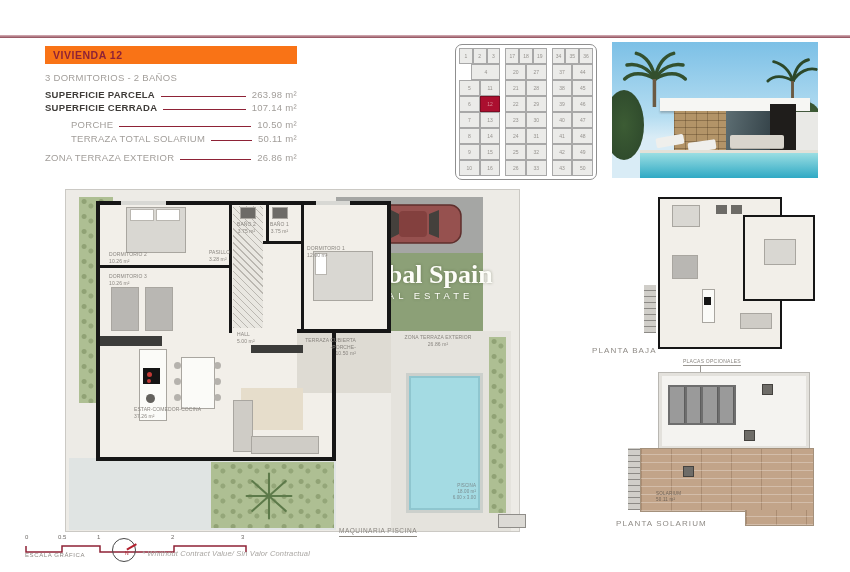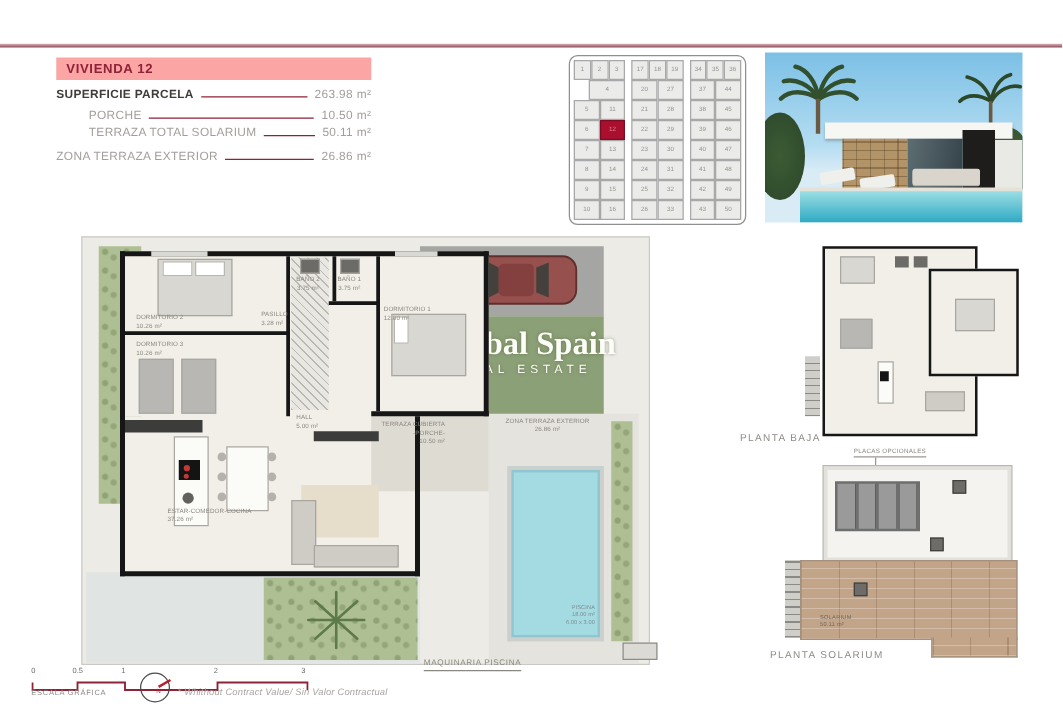--- a/index.html
+++ b/index.html
@@ -4,21 +4,21 @@
 <style>
   html,body{margin:0;padding:0;background:#fff;}
   #page{position:relative;width:850px;height:572px;background:#ffffff;
         font-family:"Liberation Sans",sans-serif;overflow:hidden;}
   .abs{position:absolute;}
   
   .toprule{left:0;top:35px;width:850px;height:3px;
            background:linear-gradient(#d8b3ba,#8e4a57);}
   
   .info{left:45px;top:46px;width:252px;font-size:9.5px;color:#a29e9a;letter-spacing:.03em;}
-  .info .bar{background:#fca5a5;color:#8e2236;font-weight:bold;font-size:10.5px;
+  .info .bar{background:#f97316;color:#8e2236;font-weight:bold;font-size:10.5px;
              padding:3px 8px;letter-spacing:.05em;}
   .irow{display:flex;align-items:flex-end;margin-top:6px;white-space:nowrap;}
   .irow .lead{flex:1;border-bottom:1px solid #8e2236;margin:0 6px 3px 6px;min-width:10px;}
   .irow .b{color:#3f3c39;font-weight:bold;text-align:center;}
   .irow.ind{padding-left:26px;}
   .tot{display:flex;align-items:flex-end;background:#dadada;color:#8e2236;font-weight:bold;
        padding:3px 6px 3px 8px;margin-top:9px;white-space:nowrap;}
   .tot .lead{flex:1;border-bottom:1px solid #8e2236;margin:0 6px 3px 6px;}
   
   .siteplan{left:455px;top:44px;width:142px;height:136px;border:1px solid #8f8f8f;
@@ -70,24 +70,32 @@
 </style>
 </head>
 <body>
 
 <div id="page">
 
   <div class="abs toprule"></div>
 
   <div class="abs info">
     <div class="bar">VIVIENDA 12</div>
+    <div class="irow" style="margin-top:8px;">
+        <span>3 DORMITORIOS - 2 BAÑOS</span>
+      </div>
     <div class="irow">
       <span class="b">SUPERFICIE PARCELA</span>
       <span class="lead"></span>
       <span>263.98 m²</span>
+    </div>
+    <div class="irow" style="margin-top:2px;">
+      <span class="b">SUPERFICIE CERRADA</span>
+      <span class="lead"></span>
+      <span>107.14 m²</span>
     </div>
     <div class="irow ind">
       <span>PORCHE</span>
       <span class="lead"></span>
       <span>10.50 m²</span>
     </div>
     <div class="irow ind" style="margin-top:3px;">
       <span>TERRAZA TOTAL SOLARIUM</span>
       <span class="lead"></span>
       <span>50.11 m²</span>

